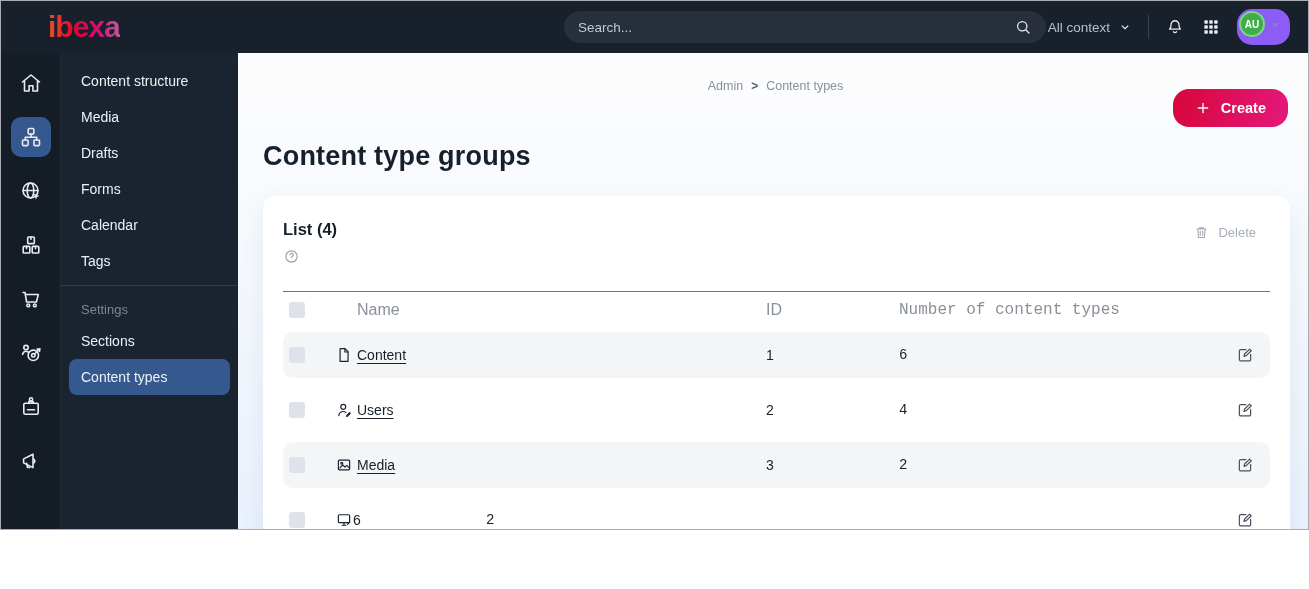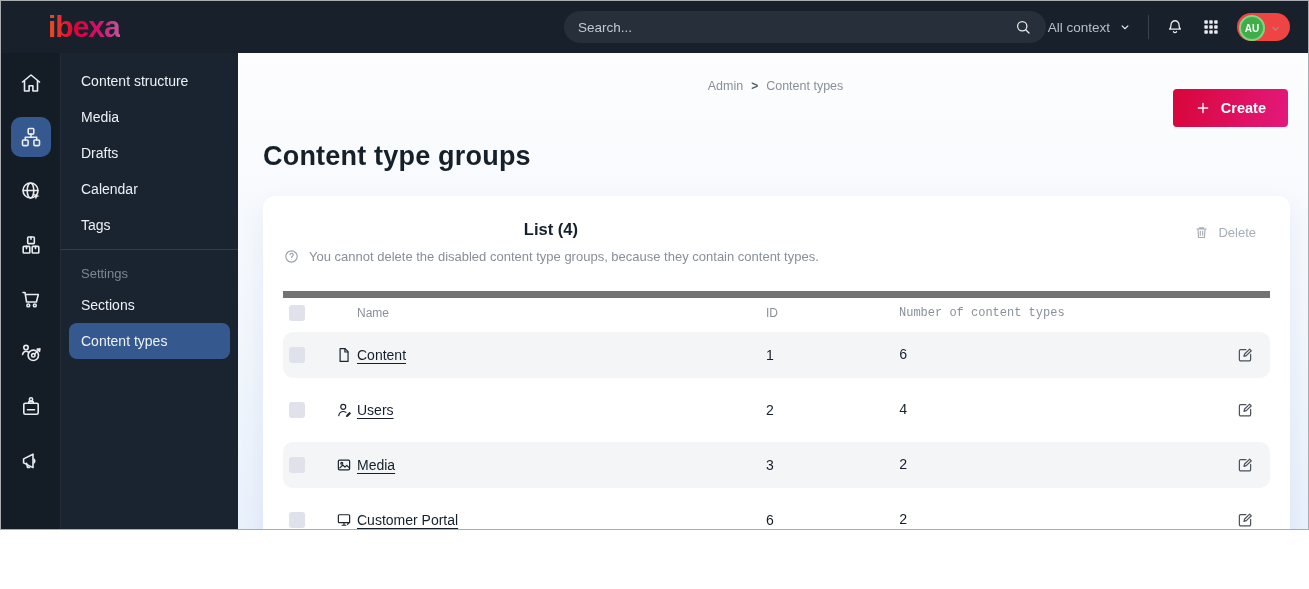--- a/index.html
+++ b/index.html
@@ -14,21 +14,21 @@
     background:linear-gradient(90deg,#f05123 0%, #dd0239 38%, #d40f6d 70%, #bc5a9b 100%);
     -webkit-background-clip:text; background-clip:text; color:transparent; }
   .searchwrap { position:absolute; left:563px; top:10px; width:482px; height:32px; background:#272f3b;
     border-radius:17px; display:flex; align-items:center; padding:0 14px; }
   .searchwrap input { flex:1; background:transparent; border:none; outline:none; color:#e8ebef; font-size:13.5px; font-family:inherit; }
   .searchwrap input::placeholder { color:#c3c9d1; }
   .top-right { margin-left:auto; display:flex; align-items:center; gap:16px; padding-right:18px; color:#b9bfc8; }
   .sitectx { display:flex; align-items:center; gap:8px; font-size:13.5px; color:#b9bfc8; cursor:pointer; }
   .vdivider { width:1px; height:24px; background:#3a424d; }
   .topicon { color:#e8eaed; display:flex; align-items:center; cursor:pointer; }
-  .avatar-pill { display:flex; align-items:center; gap:4px; background:#ef4444; border-radius:15px; padding:2px 8px 0 2px; cursor:pointer; }
+  .avatar-pill { display:flex; align-items:center; gap:4px; background:#8b5cf6; border-radius:15px; padding:2px 8px 8px 2px; cursor:pointer; }
   .avatar { width:26px; height:26px; border-radius:50%; background:#3fae49; border:2px solid #7ed685;
     color:#fff; font-size:10px; font-weight:bold; display:flex; align-items:center; justify-content:center; }
 
   
   .bodyrow { flex:1; display:flex; min-height:0; }
   .iconbar { width:60px; flex:0 0 60px; background:#141c26; display:flex; flex-direction:column; align-items:center; padding-top:10px; gap:14px; border-right:1px solid #242c37; }
   .iconbar-item { width:40px; height:40px; border-radius:10px; display:flex; align-items:center; justify-content:center; color:#e9ebee; cursor:pointer; }
   .iconbar-item.active { background:#35598e; }
   .iconbar-item svg { width:24px; height:24px; }
 
@@ -39,38 +39,38 @@
   .menu-section { padding:10px 20px 6px; font-size:13px; color:#7d8693; }
 
   
   .main { flex:1; background:linear-gradient(180deg,#fdfdfe 0%, #f3f7fc 55%, #e9f1fb 100%); overflow:hidden; }
   .main-head { display:flex; align-items:center; padding:26px 20px 0 25px;flex-direction:column; }
   .breadcrumb { font-size:12.5px; color:#8a9099; display:flex; align-items:center; gap:8px; }
   .breadcrumb .sep { color:#515b66; font-weight:bold; font-size:12px; }
   .breadcrumb a { color:#8a9099; text-decoration:none; cursor:pointer; }
   .create-btn { margin-left:auto; margin-top:-4px; display:flex; align-items:center; gap:10px;
     background:linear-gradient(100deg,#d8063a 0%, #e3197c 100%); color:#fff; border:none; cursor:pointer;
-    font-family:inherit; font-size:14.5px; font-weight:600; padding:11px 22px; border-radius:4px; }
+    font-family:inherit; font-size:14.5px; font-weight:600; padding:11px 22px; border-radius:16px; }
   .create-btn svg { width:16px; height:16px; }
   .page-title { font-size:27px; font-weight:800; color:#15202b; letter-spacing:.2px; padding:14px 20px 0 25px; }
 
   .card { margin:24px 18px 0 25px; background:#fff; border-radius:12px;
     box-shadow:0 10px 25px rgba(80,120,200,.10); padding:24px 20px 40px; height:396px; }
   .card-head { display:flex; align-items:flex-start; }
   .list-title { font-size:16.5px; font-weight:bold; color:#15202b;text-align:center; }
   .help-row { display:flex; align-items:center; gap:9px; margin-top:9px; color:#878f98; font-size:13px; }
   .help-row svg { width:17px; height:17px; flex:0 0 17px; }
   .delete-btn { margin-left:auto; display:flex; align-items:center; gap:8px; background:none; border:none;
     font-family:inherit; font-size:13px; color:#a6adb6; cursor:not-allowed; padding:4px 14px; }
   .delete-btn svg { width:17px; height:17px; }
 
   .table { margin-top:26px; }
   .trow { display:flex; align-items:center; height:46px; padding:0 16px 0 6px; border-radius:10px; margin-bottom:9px; font-size:14px; color:#15202b; }
   .trow.shade { background:#f4f5f7; }
-  .thead { height:36px; margin-bottom:5px; border-top:7px solid #737373; font-size:12px; color:#8a9099; border-radius:0; }
+  .thead { height:36px; margin-bottom:5px; border-top:1px solid #737373; font-size:16px; color:#8a9099; border-radius:0; }
   .cb { width:16px; height:16px; flex:0 0 16px; background:#dfe1eb; border-radius:3px; cursor:pointer; }
   .col-icon { margin-left:30px; width:18px; flex:0 0 18px; display:flex; color:#1b2530; }
   .col-icon svg { width:18px; height:18px; }
   .col-name { margin-left:4px; width:409px; flex:0 0 409px; }
   .col-name a { color:#15202b; text-decoration:underline; text-underline-offset:3px; cursor:pointer; }
   .col-id { width:133px; flex:0 0 133px; }
   .col-count { flex:1;font-family:Liberation Mono, monospace; }
   .col-edit { color:#49525c; display:flex; cursor:pointer; }
   .col-edit svg { width:18px; height:18px; }
 </style>
@@ -218,20 +218,21 @@
             </svg>
           </span>
         </div>
       </div>
 
     <div class="menu">
       <div id="menu-top">
           <div class="menu-item">Content structure</div>
           <div class="menu-item">Media</div>
           <div class="menu-item">Drafts</div>
+          <div class="menu-item">Forms</div>
           <div class="menu-item">Calendar</div>
           <div class="menu-item">Tags</div>
         </div>
       <div class="menu-divider"></div>
       <div class="menu-section">Settings</div>
       <div id="menu-settings">
           <div class="menu-item">Sections</div>
           <div class="menu-item active">Content types</div>
         </div>
     </div>
@@ -259,21 +260,20 @@
           <div>
             <div class="list-title">List (4)</div>
             <div class="help-row">
               <span style="display:flex;color:#9aa1aa">
                   <svg viewBox="0 0 24 24" fill="none" stroke="currentColor" stroke-width="1.6" stroke-linecap="round">
                     <circle cx="12" cy="12" r="8"></circle>
                     <path d="M9.9 9.6a2.25 2.25 0 113.9 1.6c-.7.7-1.6 1-1.6 2.2"></path>
                     <circle cx="12.1" cy="16.5" r=".5" fill="currentColor" stroke="none"></circle>
                   </svg>
                 </span>
-              <span>You cannot delete the disabled content type groups, because they contain content types.</span>
             </div>
           </div>
           <button class="delete-btn" disabled="">
             <span style="display:flex">
                 <svg viewBox="0 0 24 24" fill="none" stroke="currentColor" stroke-width="1.6" stroke-linecap="round" stroke-linejoin="round">
                   <path d="M5.5 7h13M9 7V5.4h6V7M7 7l.8 12h8.4L17 7M10.3 10.2v5.6M13.7 10.2v5.6"></path>
                 </svg>
               </span>
             <span>Delete</span>
           </button>
@@ -345,21 +345,20 @@
                 </span>
               </div>
               <div class="trow">
                 <span class="cb"></span>
                 <span class="col-icon">
                   <svg viewBox="0 0 24 24" fill="none" stroke="currentColor" stroke-width="1.6" stroke-linecap="round" stroke-linejoin="round">
                     <rect x="4.5" y="5" width="15" height="10.6" rx="1.2"></rect>
                     <path d="M9.5 19h5M12 15.6V19M16.6 17.9l2.9-2.9"></path>
                   </svg>
                 </span>
-                <span class="col-name"><a>Customer Portal</a></span>
                 <span class="col-id">6</span>
                 <span class="col-count">2</span>
                 <span class="col-edit">
                   <svg viewBox="0 0 24 24" fill="none" stroke="currentColor" stroke-width="1.6" stroke-linecap="round" stroke-linejoin="round">
                     <path d="M19.5 11.2v6.9a1.8 1.8 0 01-1.8 1.8H6.3a1.8 1.8 0 01-1.8-1.8V6.7A1.8 1.8 0 016.3 4.9h6.9"></path>
                     <path d="M10.6 13.9l.9-3.2 6.7-6.5 2.2 2.2-6.7 6.5z"></path>
                   </svg>
                 </span>
               </div>
             </div>

